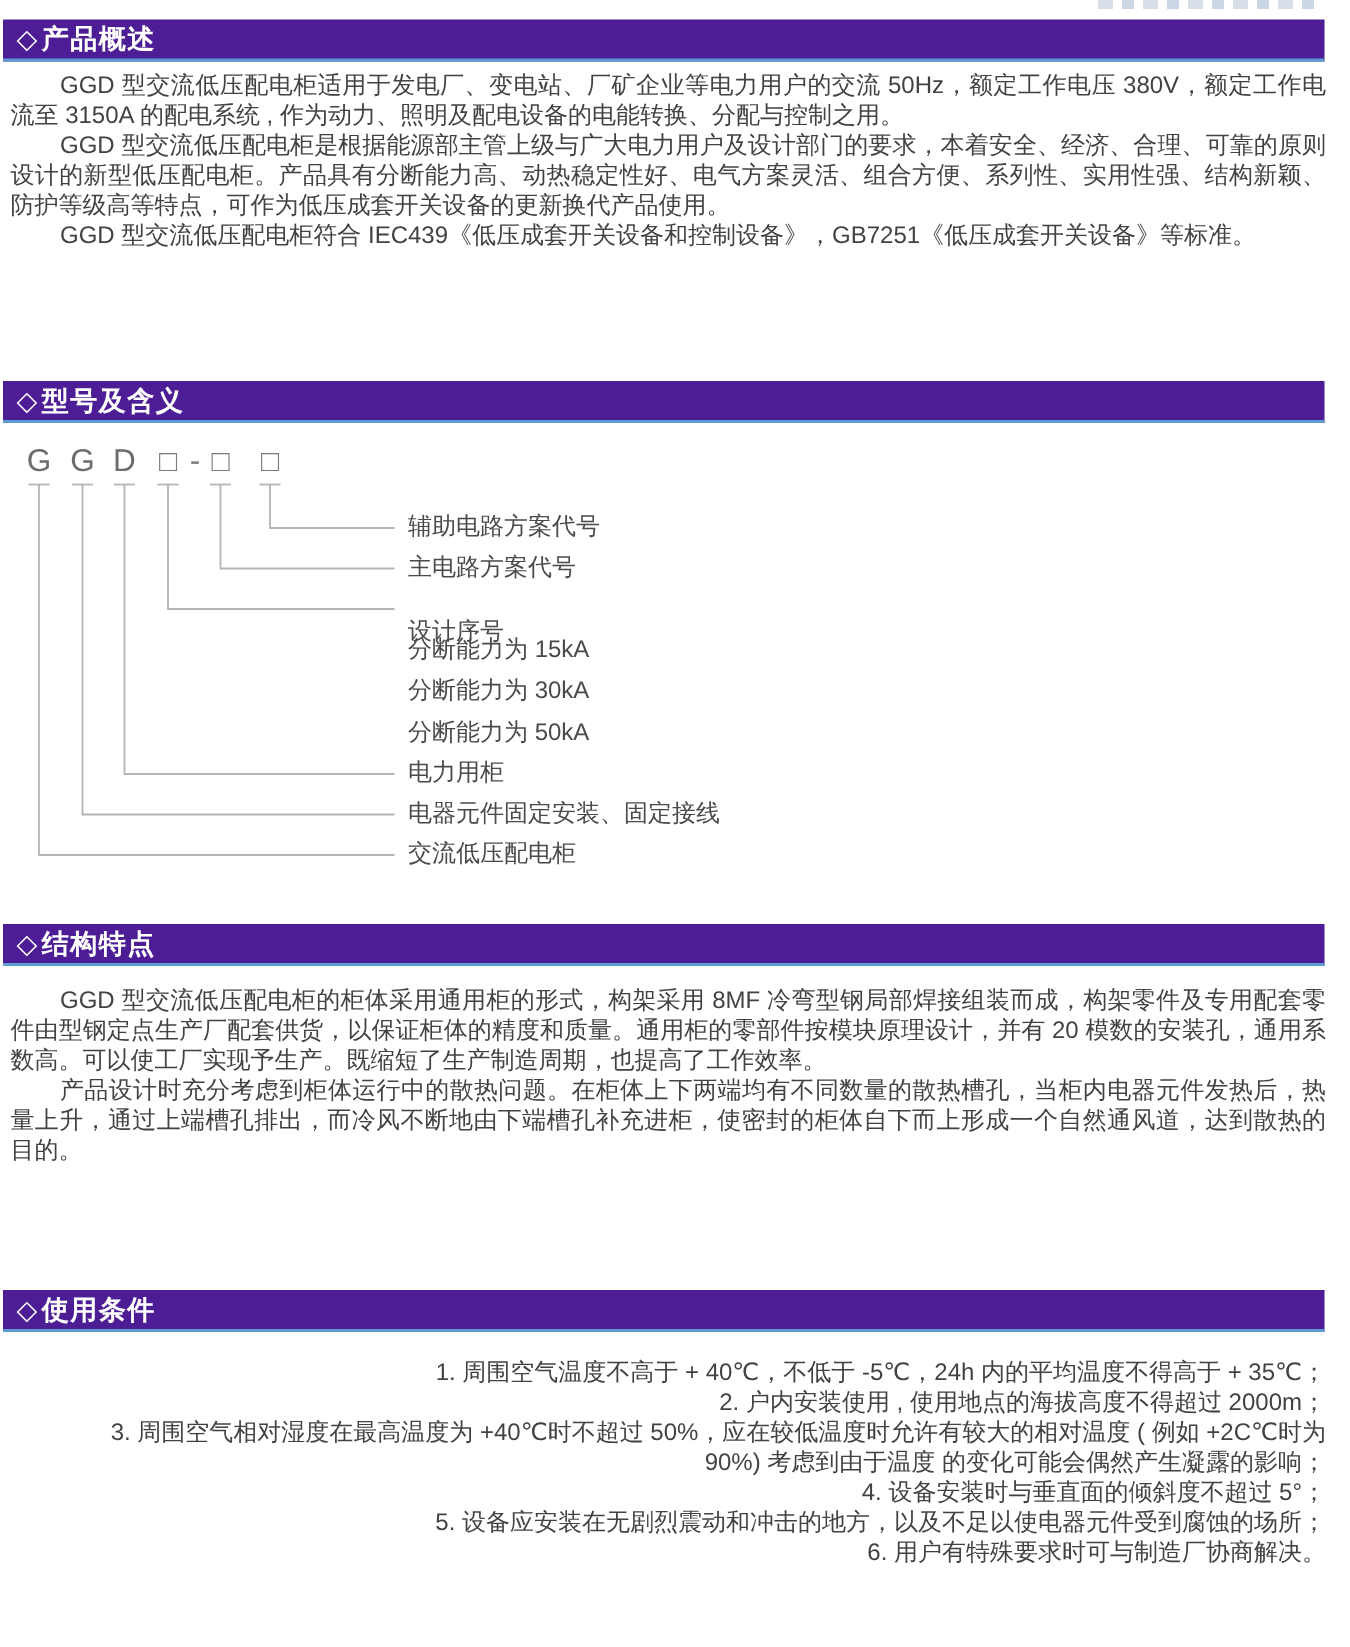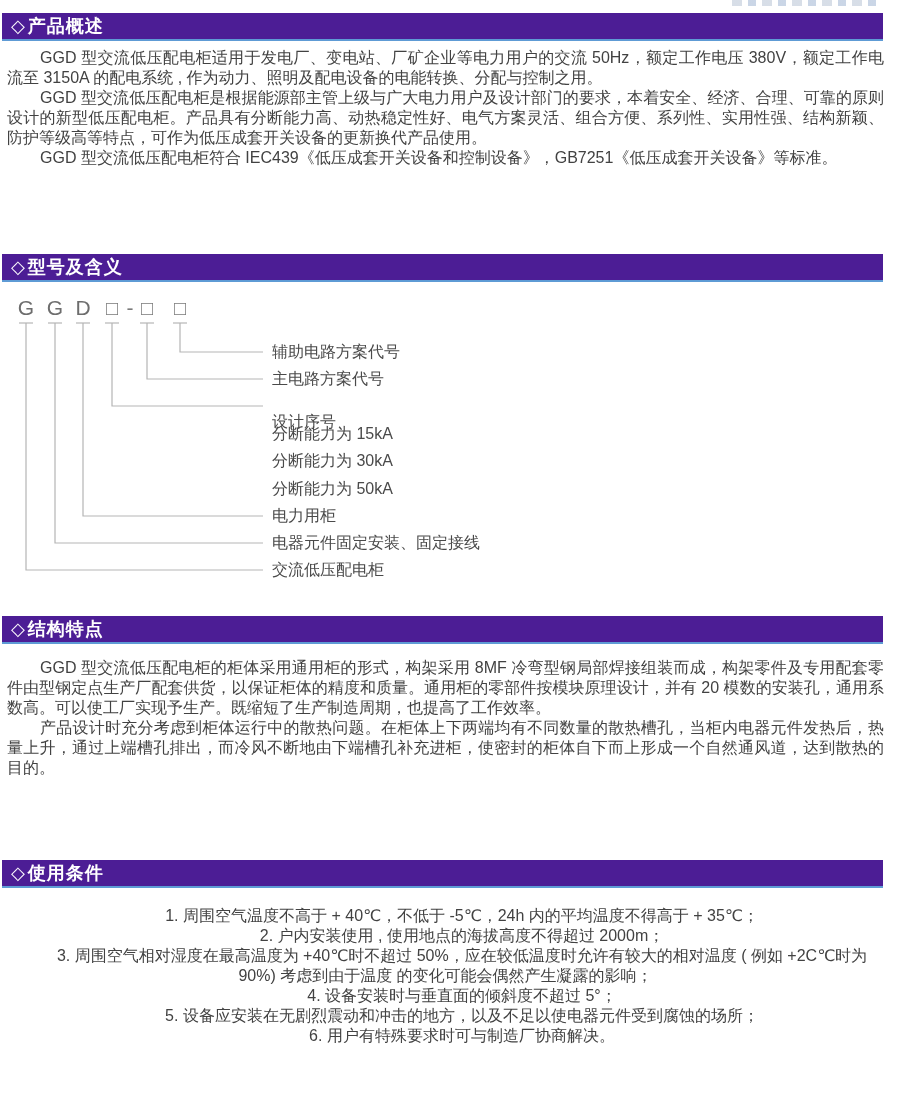--- a/index.html
+++ b/index.html
@@ -65,21 +65,21 @@
     margin: 0;
     font-size: 16px;
     line-height: 20px;
     text-indent: 33px;
     text-align: justify;
     color: #424242;
   }
   .block-overview   { top: 48px; }
   .block-structure  { top: 658px; }
   .block-conditions { top: 906px; }
-  .block-conditions p { text-align: center; }
+  .block-conditions p { text-align: right; }
 
   
   .model-diagram {
     position: absolute;
     top: 282px;
     left: 0;
     width: 600px;
     height: 320px;
   }
   .code-char {

